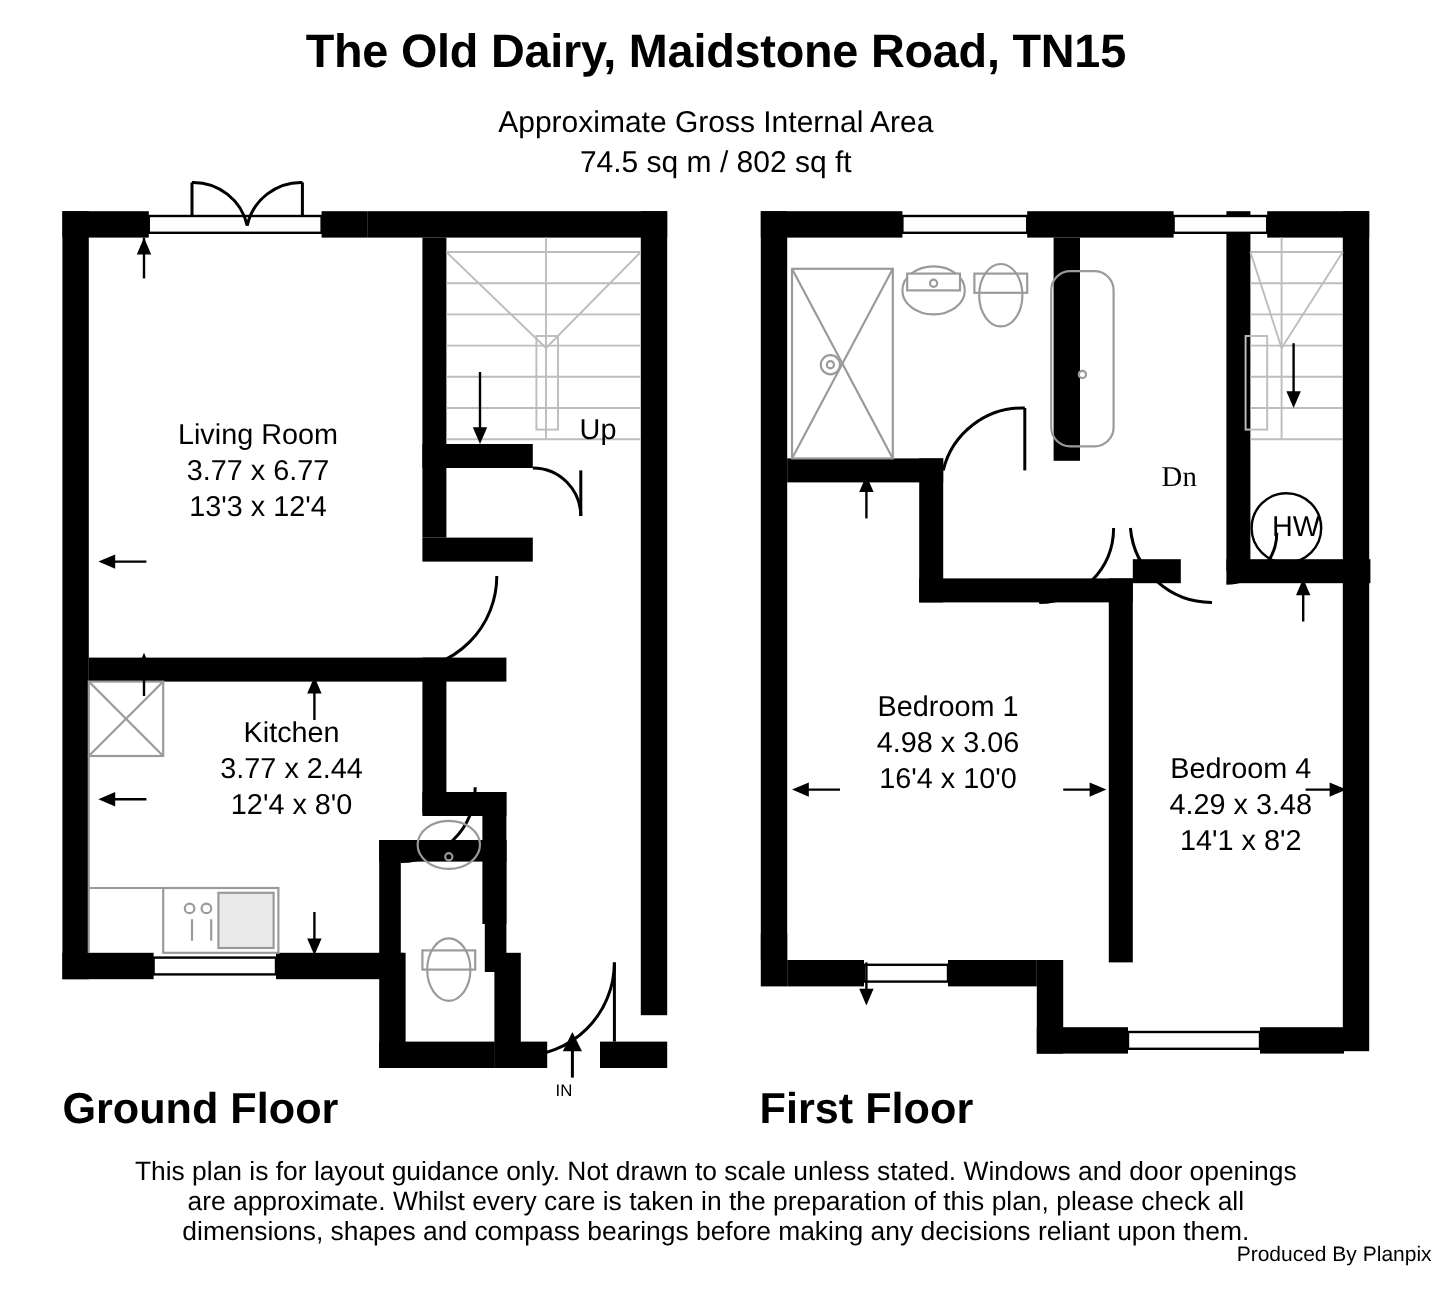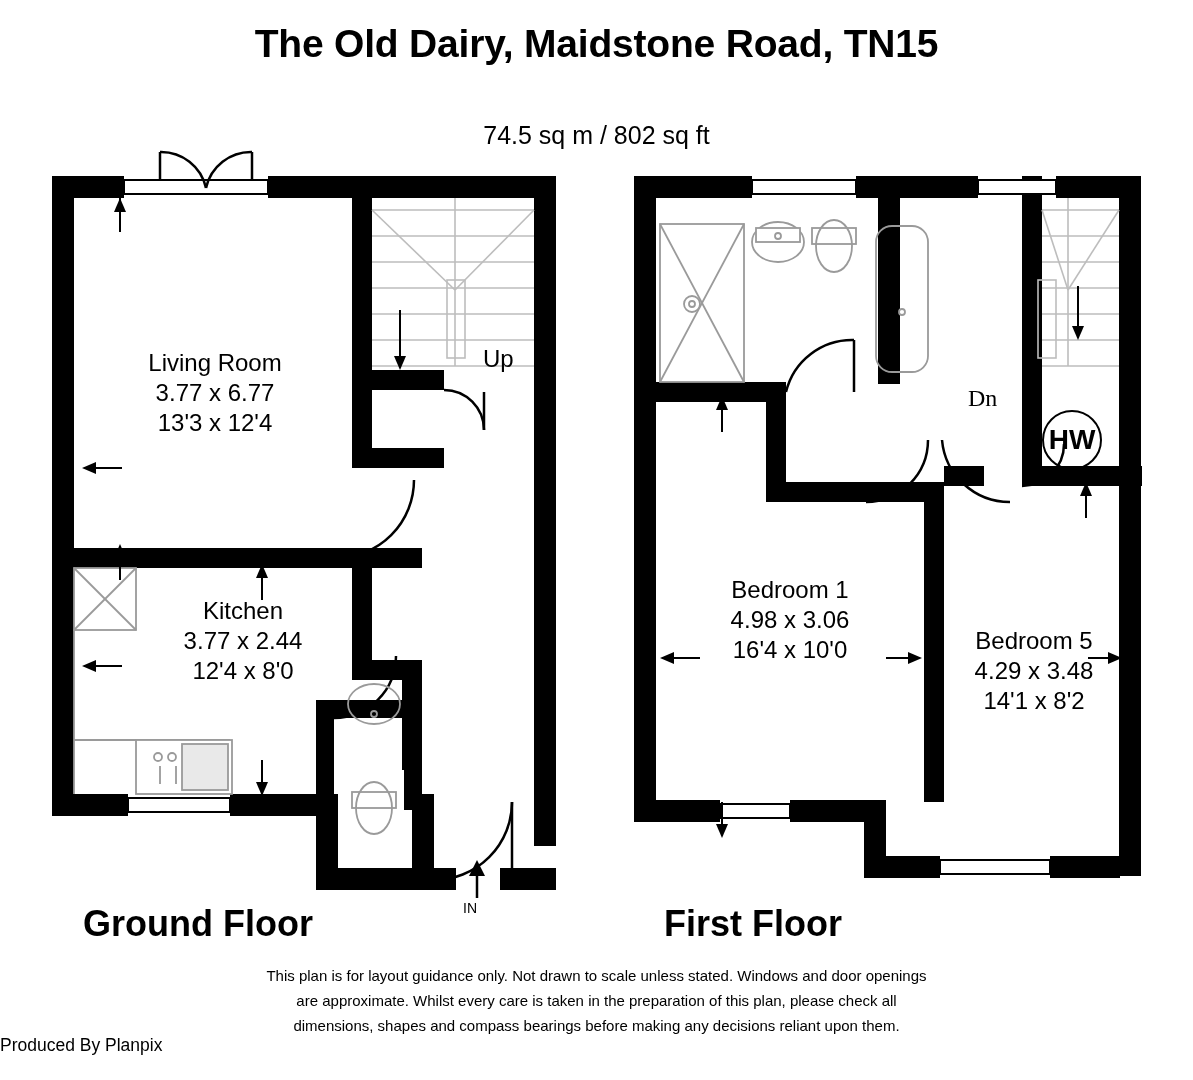--- a/index.html
+++ b/index.html
@@ -21,48 +21,49 @@
   .subtitle1{
     position:absolute;top:88px;left:0;width:1193px;text-align:center;
     font-size:25px;
   }
   .subtitle2{
     position:absolute;top:121px;left:0;width:1193px;text-align:center;
     font-size:25px;
   }
 
   
-  .floor-label{position:absolute;font-size:36px;font-weight:bold;margin-left:31px;}
+  .floor-label{position:absolute;font-size:36px;font-weight:bold;}
   #gf-label{left:52px;top:903px;}
   #ff-label{left:633px;top:903px;}
 
   
   .disclaimer{
     position:absolute;top:963px;left:0;width:1193px;text-align:center;
-    font-size:15px;line-height:25px;
+    font-size:22px;line-height:25px;
   }
   .producer{
-    position:absolute;top:1035px;left:0;width:1193px;text-align:left;
+    position:absolute;top:1035px;left:0;width:1193px;text-align:right;
     font-size:17.5px;
   }
   .room-label{position:absolute;text-align:center;font-size:24px;line-height:30px;white-space:nowrap;}
   .small-label{position:absolute;font-size:24px;}
   .plan-svg{position:absolute;left:0;top:0;width:1193px;height:1080px;pointer-events:none;}
   .hw-circle{
     position:absolute;width:56px;height:56px;border:2.5px solid #000;border-radius:50%;
-    display:flex;align-items:center;justify-content:center;font-size:28px;font-weight:bold;
+    display:flex;align-items:center;justify-content:flex-end;font-size:24px;
   }
   .in-label{position:absolute;font-size:14px;}
 </style>
 </head>
 <body>
 
 <div class="page">
 
   <div class="title">The Old Dairy, Maidstone Road, TN15</div>
+  <div class="subtitle1">Approximate Gross Internal Area</div>
   <div class="subtitle2">74.5 sq m / 802 sq ft</div>
 
   <svg class="plan-svg" viewBox="0 0 1193 1080">
     <g fill="none" stroke="#000" stroke-width="2.5">
 
       <g fill="#000" stroke="none">
 
         <rect x="52" y="176" width="72" height="22"></rect>
 
         <rect x="268" y="176" width="38" height="22"></rect>
@@ -288,21 +289,21 @@
   <div class="small-label" style="left:483px;top:345px;font-weight:normal;">Up</div>
   <div class="in-label" style="left:463px;top:900px;">IN</div>
 
   <div class="room-label" style="left:700px;top:575px;width:180px;">
     <div>Bedroom 1</div>
     <div>4.98 x 3.06</div>
     <div>16'4 x 10'0</div>
   </div>
 
   <div class="room-label" style="left:944px;top:626px;width:180px;">
-    <div>Bedroom 5</div>
+    <div>Bedroom 4</div>
     <div>4.29 x 3.48</div>
     <div>14'1 x 8'2</div>
   </div>
 
   <div class="small-label" style="left:968px;top:385px;font-family:Liberation Serif, serif;">Dn</div>
   <div class="hw-circle" style="left:1042px;top:410px;">
     <span>HW</span>
   </div>
 
   <div class="floor-label" id="gf-label">Ground Floor</div>

